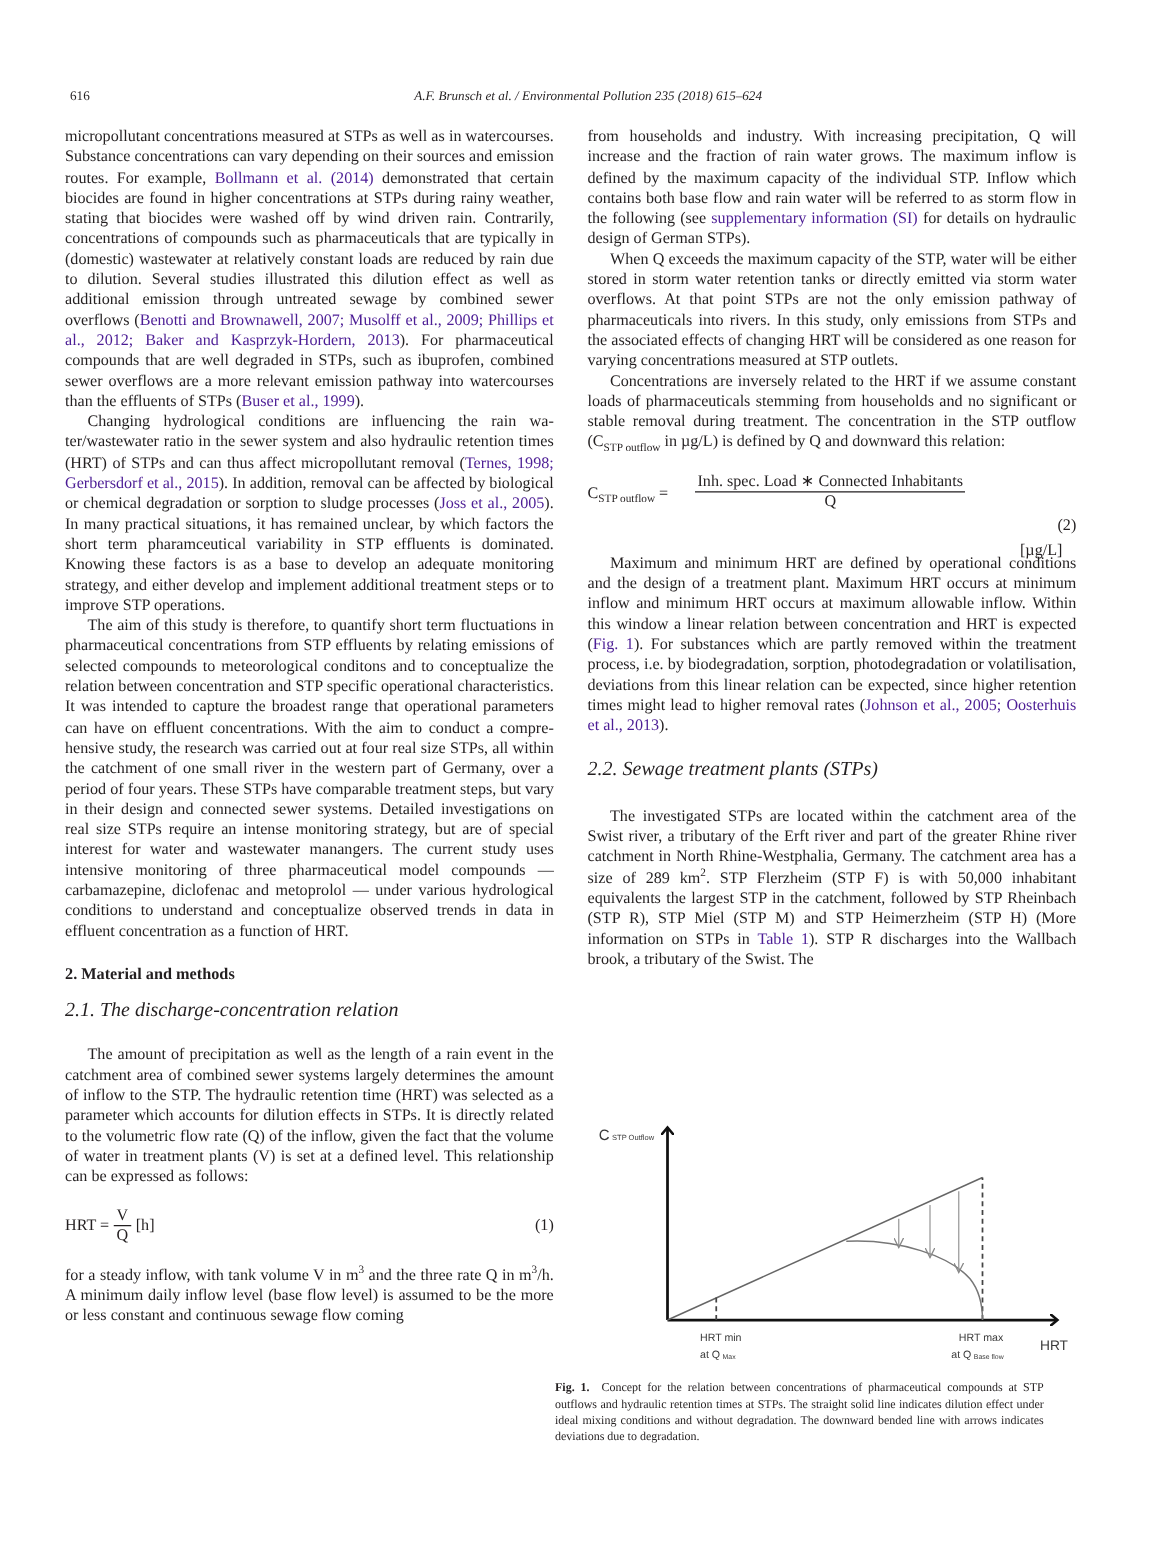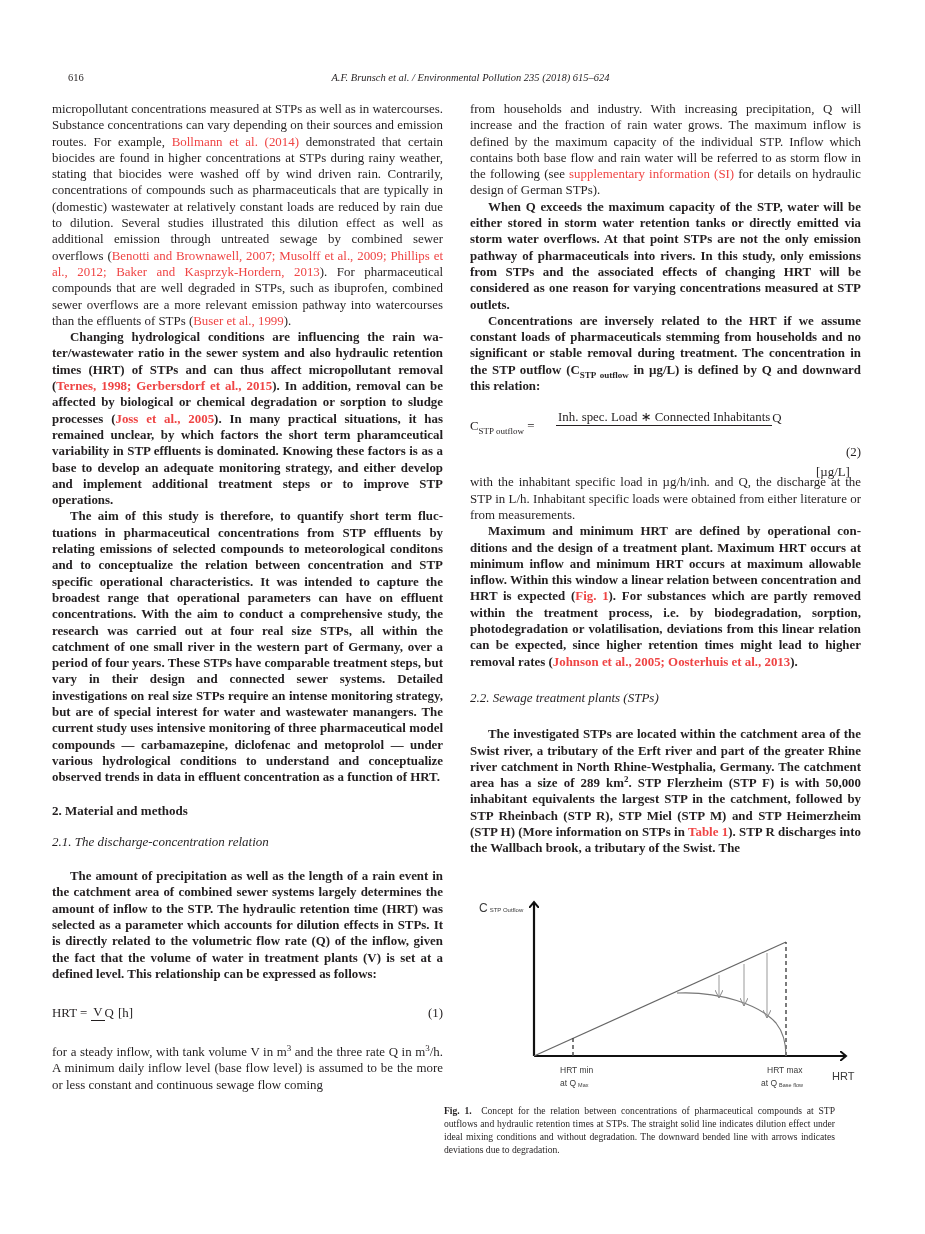--- a/index.html
+++ b/index.html
@@ -1,35 +1,35 @@
 <!DOCTYPE html>
 <html><head>
 <meta charset="utf-8">
 <style>
   html, body { margin: 0; padding: 0; background: #ffffff; }
   body { width: 925px; height: 1234px; position: relative; overflow: hidden;
          font-family: "DejaVu Serif", "Liberation Serif", serif; color: #231f20; }
   .header { position: absolute; top: 72px; left: 52px; right: 52px; height: 16px;
             font-family: "Liberation Serif", serif; font-size: 10.5px; }
-  .header .pg { position: absolute; left: 16px; top: 0; text-align: right; }
+  .header .pg { position: absolute; left: 4px; top: 0; text-align: right; }
   .header .run { position: absolute; left: 16px; right: 0; text-align: center; font-style: italic; }
   .col { position: absolute; top: 101px; width: 391px;
          font-family: "Liberation Serif", serif; font-size: 12.9px; line-height: 16.3px;
          text-align: justify; hyphens: auto; }
   .col.left { left: 52px; }
   .col.right { left: 470px; }
   p { margin: 0; }
-  p.ind { text-indent: 18px; font-weight: bold; }
-  a.ref { color: #ef4444; text-decoration: none; }
+  p.ind { text-indent: 18px; }
+  a.ref { color: #4c1d95; text-decoration: none; }
   .sec { font-weight: bold; font-size: 13px; margin: 18px 0 8px 0; }
-  .subsec { font-style: italic; font-size: 13px; margin: 14px 0 18px 0; }
+  .subsec { font-style: italic; font-size: 16px; margin: 14px 0 18px 0; }
   .subsec.s22 { margin: 20px 0 20px 0; }
   .eq { position: relative; height: 42px; margin: 10px 0 10px 0; display: flex; align-items: center; }
   .eq .num { position: absolute; right: 0; }
-  .frac { display: inline-flex; flex-direction: row; align-items: center; margin: 0 4px; }
+  .frac { display: inline-flex; flex-direction: column; align-items: center; margin: 0 4px; }
   .frac .n { border-bottom: 1px solid #231f20; padding: 0 2px; line-height: 15px; }
   .frac .d { line-height: 15px; }
   sub, sup { font-size: 9px; line-height: 0; }
   .eq2 { position: relative; height: 58px; margin: 12px 0 10px 0; }
   .eq2 .lhs { position: absolute; left: 0; top: 12px; }
   .eq2 .frac { position: absolute; left: 82px; top: 4px; }
   .eq2 .unit { position: absolute; left: 346px; top: 28px; margin-top: 30px; }
   .eq2 .num { position: absolute; right: 0; top: 38px; }
   .figure { position: absolute; left: 470px; top: 895px; width: 391px; height: 200px; }
   .figure svg { position: absolute; left: 0; top: 0; }
@@ -71,21 +71,20 @@
   <p class="ind"><span>Concentrations are inversely related to the HRT if we assume constant loads of pharmaceuticals stemming from households and no significant or stable removal during treatment. The concentra­tion in the STP outflow (C</span><sub>STP  outflow</sub><span> in µg/L) is defined by Q and downward this relation:</span></p>
   <div class="eq2">
     <span class="lhs"><span>C</span><sub>STP outflow</sub><span> =</span></span>
     <span class="frac">
       <span class="n">Inh. spec. Load  ∗  Connected Inhabitants</span>
       <span class="d">Q</span>
     </span>
     <span class="unit">[µg/L]</span>
     <span class="num">(2)</span>
   </div>
-  <p>with the inhabitant specific load in µg/h/inh. and Q, the discharge at the STP in L/h. Inhabitant specific loads were obtained from either literature or from measurements.</p>
   <p class="ind">Maximum and minimum HRT are defined by operational con­ditions and the design of a treatment plant. Maximum HRT occurs at minimum inflow and minimum HRT occurs at maximum allowable inflow. Within this window a linear relation between concentration and HRT is expected (<a class="ref">Fig. 1</a>). For substances which are partly removed within the treatment process, i.e. by biodeg­radation, sorption, photodegradation or volatilisation, deviations from this linear relation can be expected, since higher retention times might lead to higher removal rates (<a class="ref">Johnson et al., 2005; Oosterhuis et al., 2013</a>).</p>
   <div class="subsec s22">2.2.  Sewage treatment plants (STPs)</div>
   <p class="ind"><span>The investigated STPs are located within the catchment area of the Swist river, a tributary of the Erft river and part of the greater Rhine river catchment in North Rhine-Westphalia, Germany. The catchment area has a size of 289 km</span><sup>2</sup><span>. STP Flerzheim (STP F) is with 50,000 inhabitant equivalents the largest STP in the catchment, followed by STP Rheinbach (STP R), STP Miel (STP M) and STP Heimerzheim (STP H) (More information on STPs in </span><a class="ref">Table 1</a><span>). STP R discharges into the Wallbach brook, a tributary of the Swist. The</span></p>
 </div>
 
 <div class="figure">
   <svg width="391" height="200" viewBox="0 0 391 200">
     <defs>
       <marker id="bigArrow" markerWidth="10" markerHeight="10" refX="5" refY="5" orient="auto" markerUnits="userSpaceOnUse">
         <path d="M0,0 L6,5 L0,10" fill="none" stroke="#111" stroke-width="2"></path>

